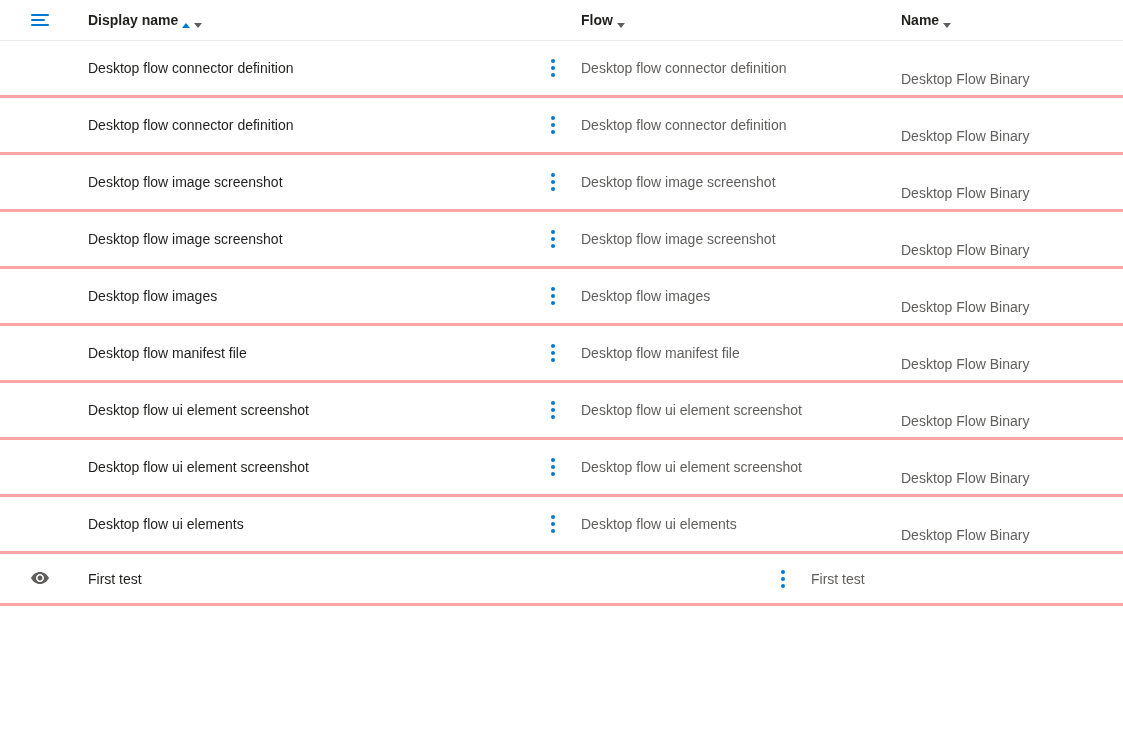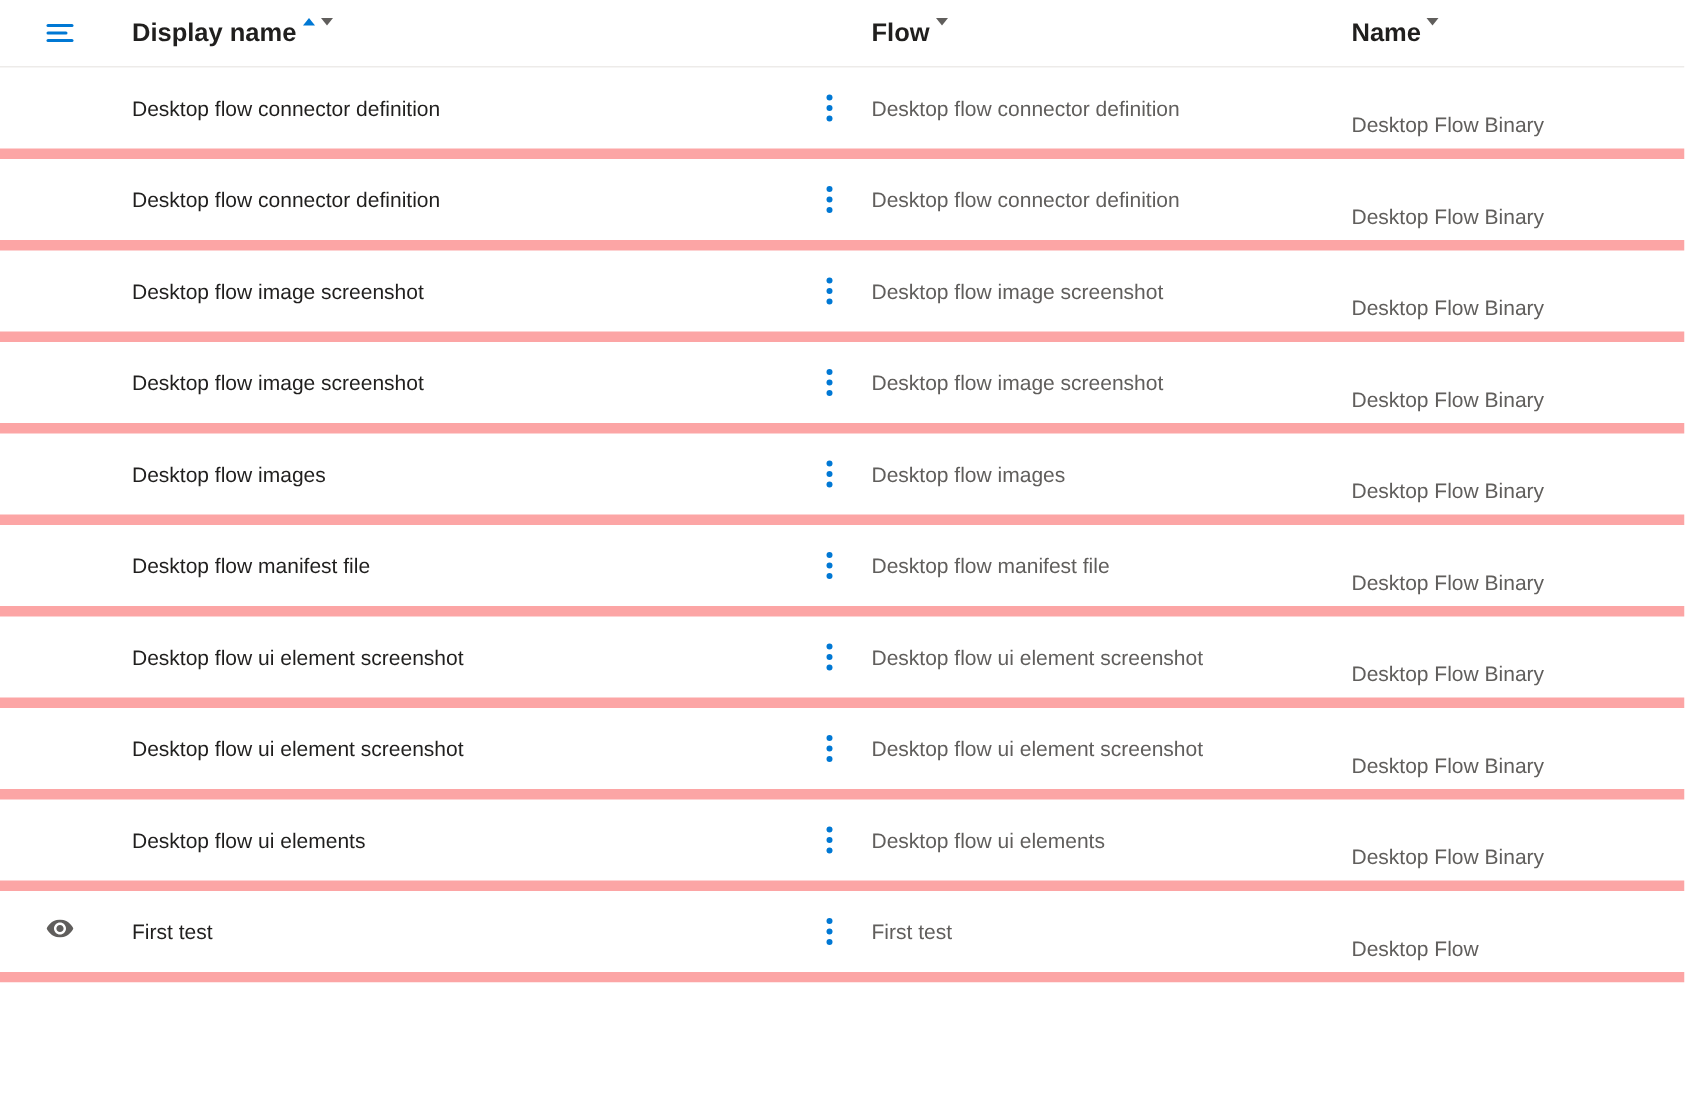--- a/index.html
+++ b/index.html
@@ -56,33 +56,33 @@
     }
 
     .col-type {
       width: 230px;
       min-width: 230px;
       padding-left: 8px;
     }
 
     .header-cell {
       display: flex;
-      align-items: flex-start;
+      align-items: flex-end;
       gap: 4px;
       font-weight: 600;
-      font-size: 17px;
+      font-size: 14px;
       color: #201f1e;
       cursor: pointer;
       user-select: none;
     }
 
     .table-row {
       display: flex;
       align-items: center;
-      border-bottom: 7px solid #fca5a5;
+      border-bottom: 3px solid #fca5a5;
       min-height: 52px;
       padding: 8px 0;
     }
 
     .row-icon {
       width: 80px;
       min-width: 80px;
       display: flex;
       align-items: center;
       justify-content: center;
@@ -336,16 +336,15 @@
         </div>
         <div class="col-display-name row-display-name">First test</div>
         <div class="row-more">
           <div class="more-icon">
     <div class="more-dot"></div>
     <div class="more-dot"></div>
     <div class="more-dot"></div>
   </div>
         </div>
         <div class="col-name row-name">First test</div>
-        <div class="col-type row-type">Desktop Flow</div>
       </div>
     </div>
 </div>
 
 </body></html>

